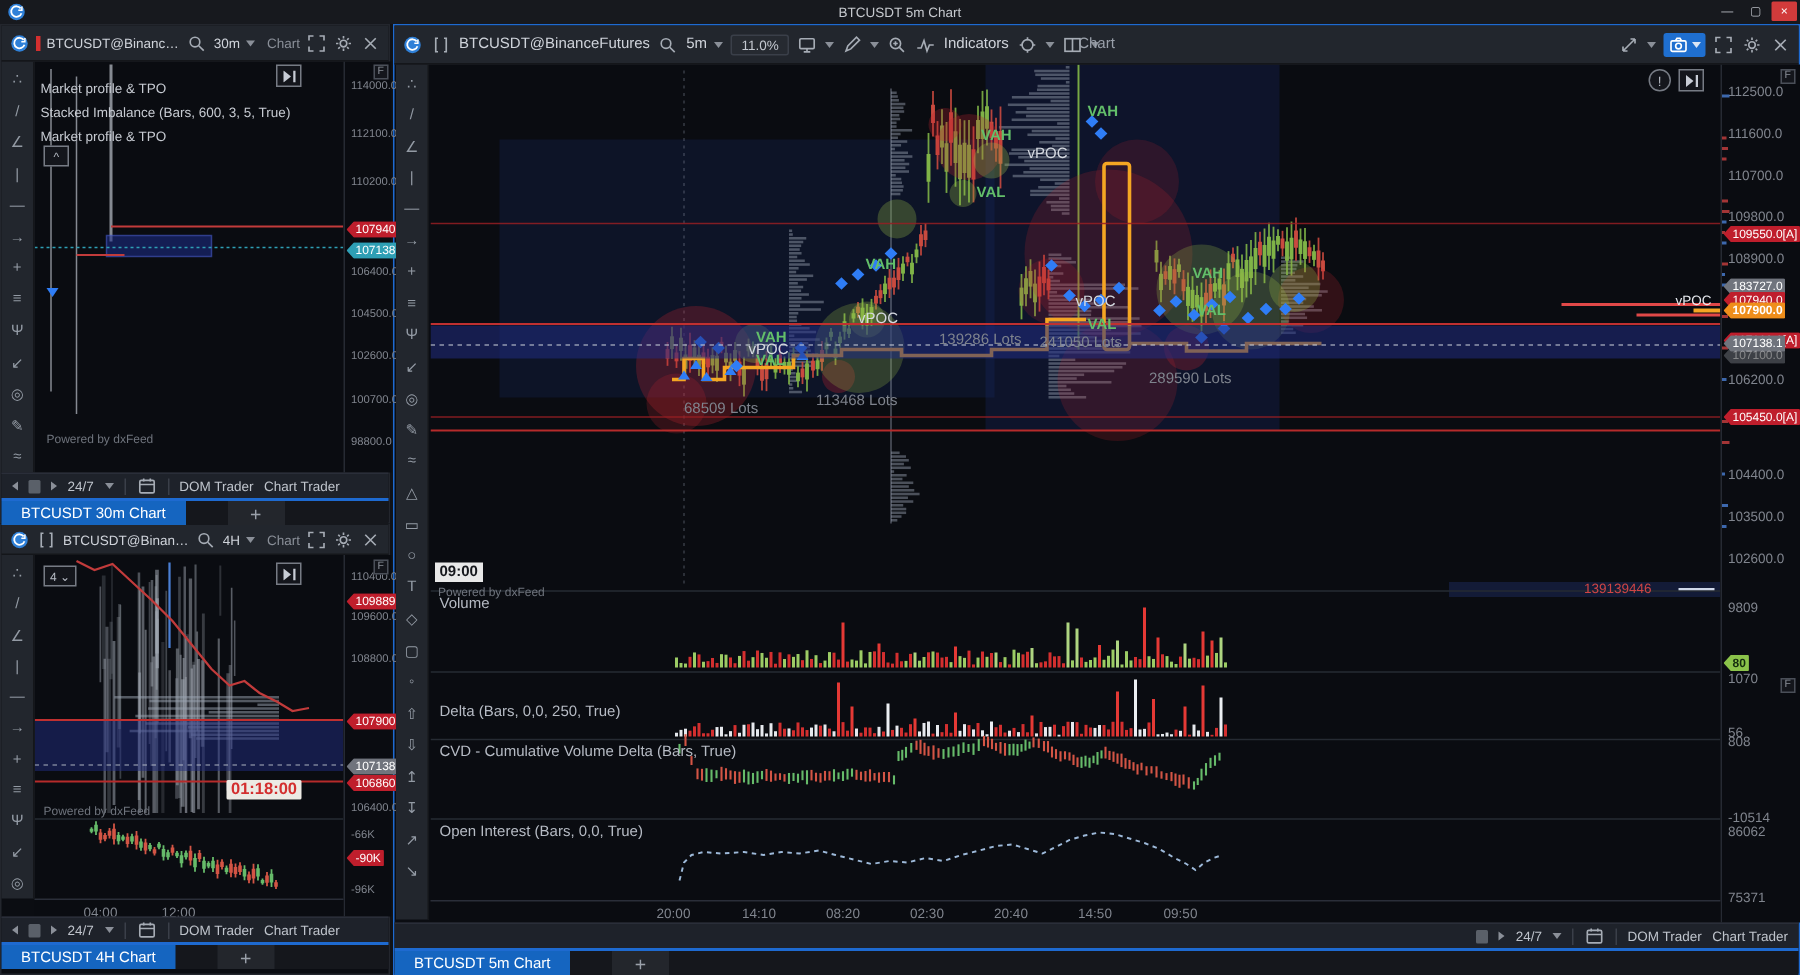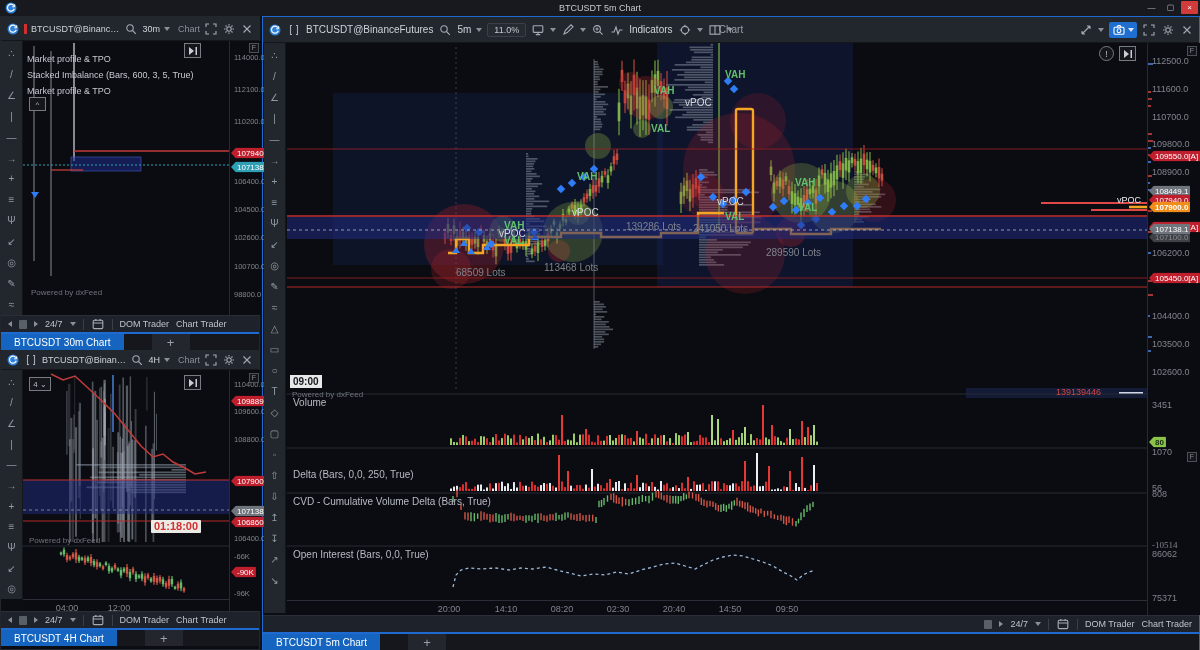--- a/index.html
+++ b/index.html
@@ -1514,33 +1514,33 @@
         <div class="tick" style="top: 18px;">112500.0</div>
         <div class="tick" style="top: 46px;">111600.0</div>
         <div class="tick" style="top: 74px;">110700.0</div>
         <div class="tick" style="top: 101px;">109800.0</div>
         <div class="tick" style="top: 129px;">108900.0</div>
         <div class="tick" style="top: 210px;">106200.0</div>
         <div class="tick" style="top: 273px;">104400.0</div>
         <div class="tick" style="top: 301px;">103500.0</div>
         <div class="tick" style="top: 329px;">102600.0</div>
         <div class="chipp red" style="top: 113px;">109550.0[A]</div>
-        <div class="chipp gray" style="top: 148px;">108449.1</div>
+        <div class="chipp gray" style="top: 148px;">183727.0</div>
         <div class="chipp red" style="top: 157px;">107940.0</div>
         <div class="chipp orange" style="top: 164px;">107900.0</div>
         <div class="chipp red" style="top: 184px; text-align: right;">107630.0[A]</div>
         <div class="chipp gray" style="top: 186px;">107138.1</div>
         <div class="chipp graydim" style="top: 194px;">107100.0</div>
         <div class="chipp red" style="top: 235px;">105450.0[A]</div>
-        <div class="tick" style="top: 362px;">3451</div>
+        <div class="tick" style="top: 362px;">9809</div>
         <div class="chipp greenchip" style="top: 399px;">80</div>
         <div class="tick" style="top: 409px;">1070</div>
         <div class="tick" style="top: 445px;">56</div>
         <div class="tick" style="top: 451px;">808</div>
-        <div class="tick" style="top: 502px; font-family: Liberation Serif, serif;">-10514</div>
+        <div class="tick" style="top: 502px;">-10514</div>
         <div class="tick" style="top: 511px;">86062</div>
         <div class="tick" style="top: 555px;">75371</div>
         <div class="fbox" style="right: 3px; top: 3px;">F</div>
         <div class="fbox" style="right: 3px; top: 409px;">F</div>
         <div class="" style="position: absolute; left: 0px; top: 20px; width: 4.55233px; height: 2px; background: rgb(74, 127, 212); opacity: 0.8;"></div>
         <div class="" style="position: absolute; left: 0px; top: 48px; width: 3.44013px; height: 2px; background: rgb(201, 64, 64); opacity: 0.8;"></div>
         <div class="" style="position: absolute; left: 0px; top: 55px; width: 4.01062px; height: 2px; background: rgb(201, 64, 64); opacity: 0.8;"></div>
         <div class="" style="position: absolute; left: 0px; top: 62px; width: 2.53554px; height: 2px; background: rgb(201, 64, 64); opacity: 0.8;"></div>
         <div class="" style="position: absolute; left: 0px; top: 90px; width: 3.79125px; height: 2px; background: rgb(201, 64, 64); opacity: 0.8;"></div>
         <div class="" style="position: absolute; left: 0px; top: 97px; width: 4.53275px; height: 2px; background: rgb(201, 64, 64); opacity: 0.8;"></div>

